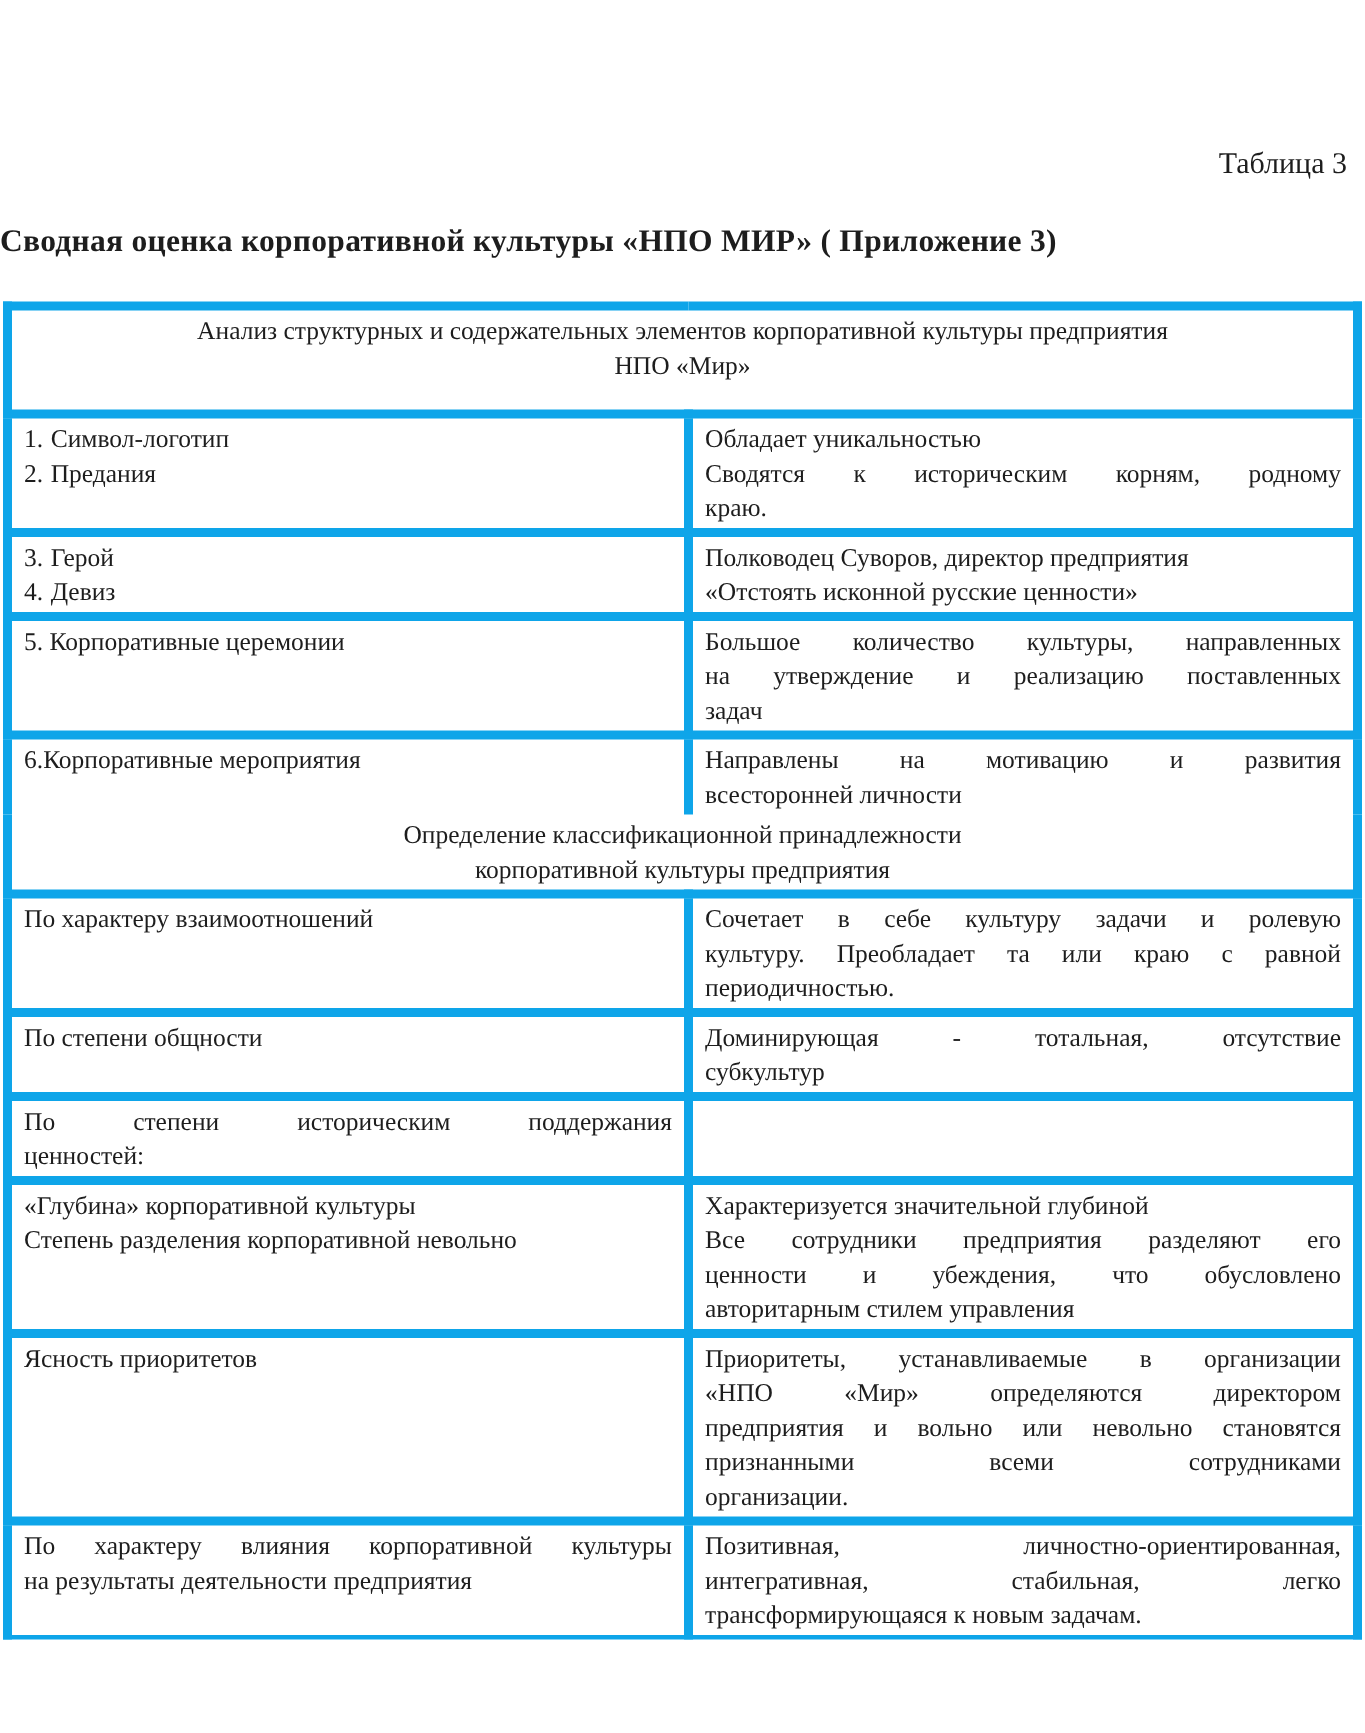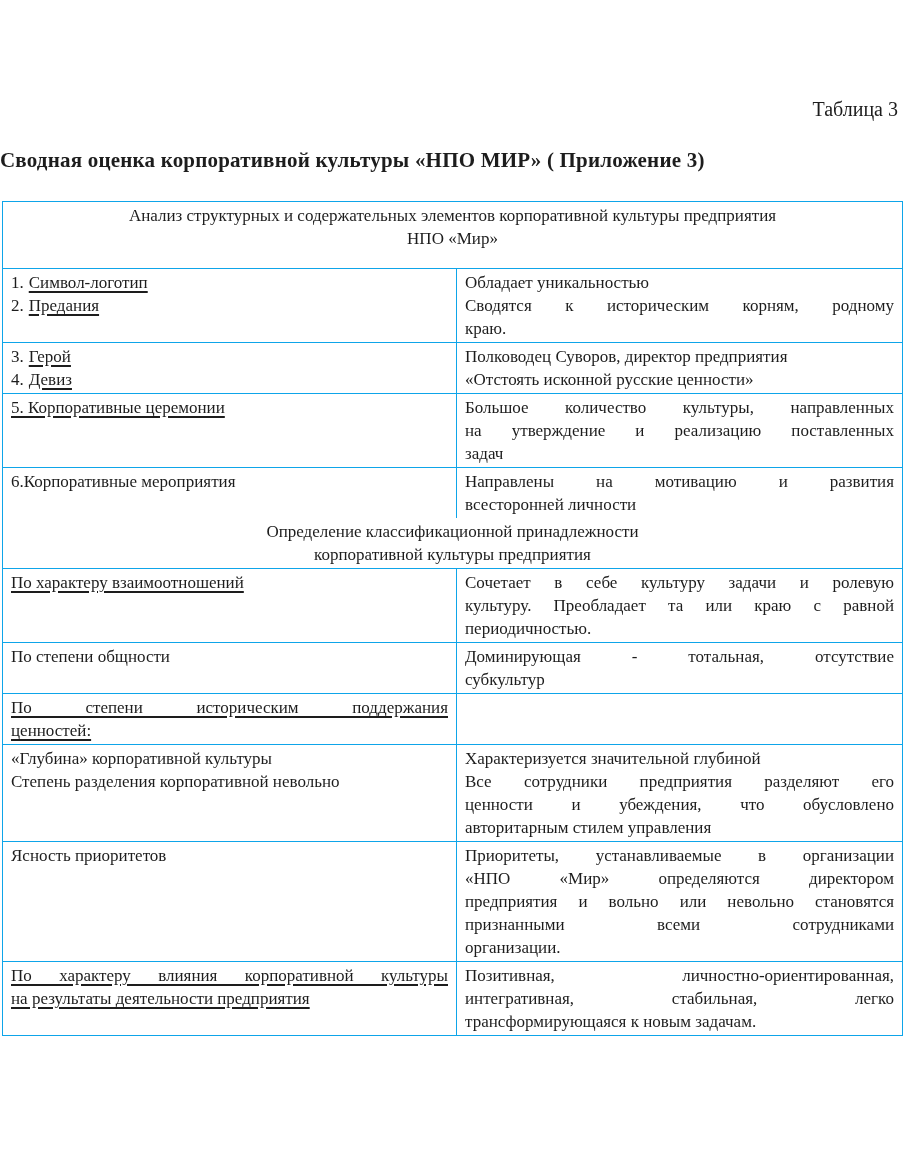--- a/index.html
+++ b/index.html
@@ -26,33 +26,32 @@
   }
   table.main{
     margin:28px 0 0 2px;
     width:900px;
     border-collapse:collapse;
     table-layout:fixed;
   }
   col.c-left{width:454px;}
   col.c-right{width:446px;}
   td{
-    border:1px solid #0ea5e9;
+    border:6px solid #0ea5e9;
     vertical-align:top;
     font-size:17px;
     line-height:23px;
     padding:2px 8px 2px 8px;
   }
   td.merged{text-align:center;}
   td.hdr{padding-bottom:18px;}
   td.no-b{border-bottom:none;}
   td.no-t{border-top:none;}
   .ln{white-space:normal;}
   .u{
-    text-decoration:underline;
     text-underline-offset:3px;
     text-decoration-thickness:1.5px;
   }
   .j{
     text-align:justify;
     text-align-last:justify;
   }
   .num{margin-right:5px;display:inline-block;}
 </style>
 </head>

